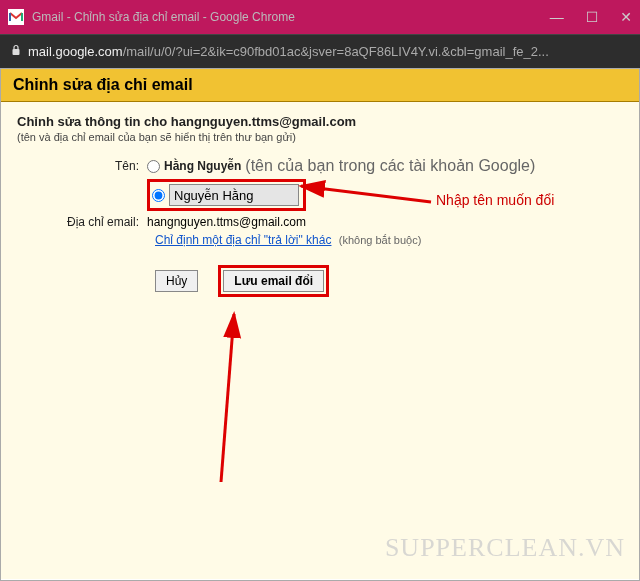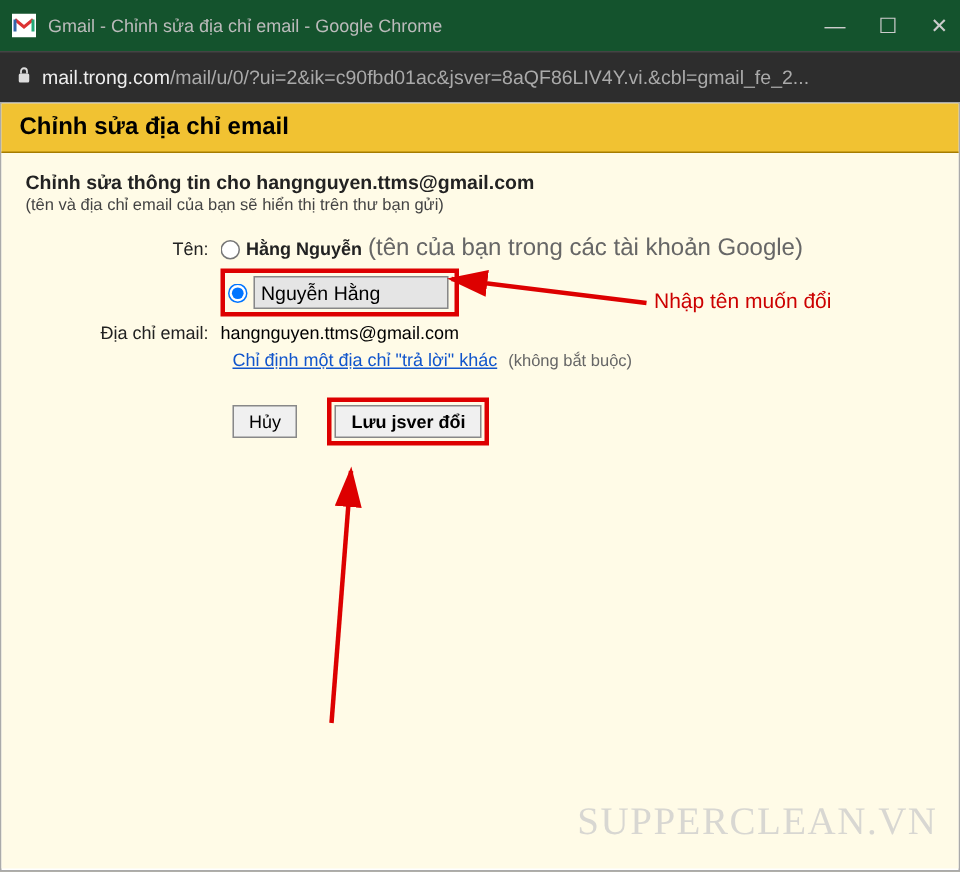--- a/index.html
+++ b/index.html
@@ -5,21 +5,21 @@
   * { box-sizing: border-box; margin: 0; padding: 0; }
   body {
     font-family: Arial, sans-serif;
     background: #333;
     width: 640px;
     height: 581px;
     overflow: hidden;
     position: relative;
   }
   .titlebar {
-    background: #14532d;
+    background: #be185d;
     color: #ccc;
     height: 34px;
     display: flex;
     align-items: center;
     padding: 0 8px;
     font-size: 12px;
   }
   .titlebar .favicon {
     width: 16px; height: 16px; margin-right: 8px;
     display: inline-flex; align-items: center; justify-content: center;
@@ -136,21 +136,21 @@
   </div>
 </div>
 
 <div class="addrbar">
   <span class="lock">
     <svg width="12" height="12" viewBox="0 0 12 12">
         <rect x="2.5" y="5" width="7" height="6" rx="1" fill="#ddd"></rect>
         <path d="M4 5 V3.5 a2 2 0 0 1 4 0 V5" stroke="#ddd" stroke-width="1.2" fill="none"></path>
       </svg>
   </span>
-  <span class="url-host">mail.trong.com</span>
+  <span class="url-host">mail.google.com</span>
     <span class="url-path">/mail/u/0/?ui=2&amp;ik=c90fbd01ac&amp;jsver=8aQF86LIV4Y.vi.&amp;cbl=gmail_fe_2...</span>
 </div>
 
 <div class="page">
   <div class="yellowbar">Chỉnh sửa địa chỉ email</div>
   <div class="content">
     <div class="heading1">Chỉnh sửa thông tin cho hangnguyen.ttms@gmail.com</div>
     <div class="subnote">(tên và địa chỉ email của bạn sẽ hiển thị trên thư bạn gửi)</div>
 
     <div class="formrow">
@@ -174,21 +174,21 @@
     </div>
 
     <div class="linkline">
       <span class="alink">Chỉ định một địa chỉ "trả lời" khác</span>
       <span class="optnote">(không bắt buộc)</span>
     </div>
 
     <div class="btnrow">
       <button class="btn">Hủy</button>
       <span class="redbox2">
-        <button class="btn" style="font-weight:bold;">Lưu jsver đổi</button>
+        <button class="btn" style="font-weight:bold;">Lưu email đổi</button>
       </span>
     </div>
 
     <svg style="position:absolute; left:0; top:0; width:100%; height:100%; pointer-events:none;">
       <defs>
         <marker id="ah" markerWidth="10" markerHeight="10" refX="8" refY="3" orient="auto">
           <path d="M0,0 L0,6 L9,3 z" fill="#d00"></path>
         </marker>
       </defs>
       <line x1="430" y1="100" x2="300" y2="84" stroke="#d00" stroke-width="3" marker-end="url(#ah)" class="arrow"></line>

